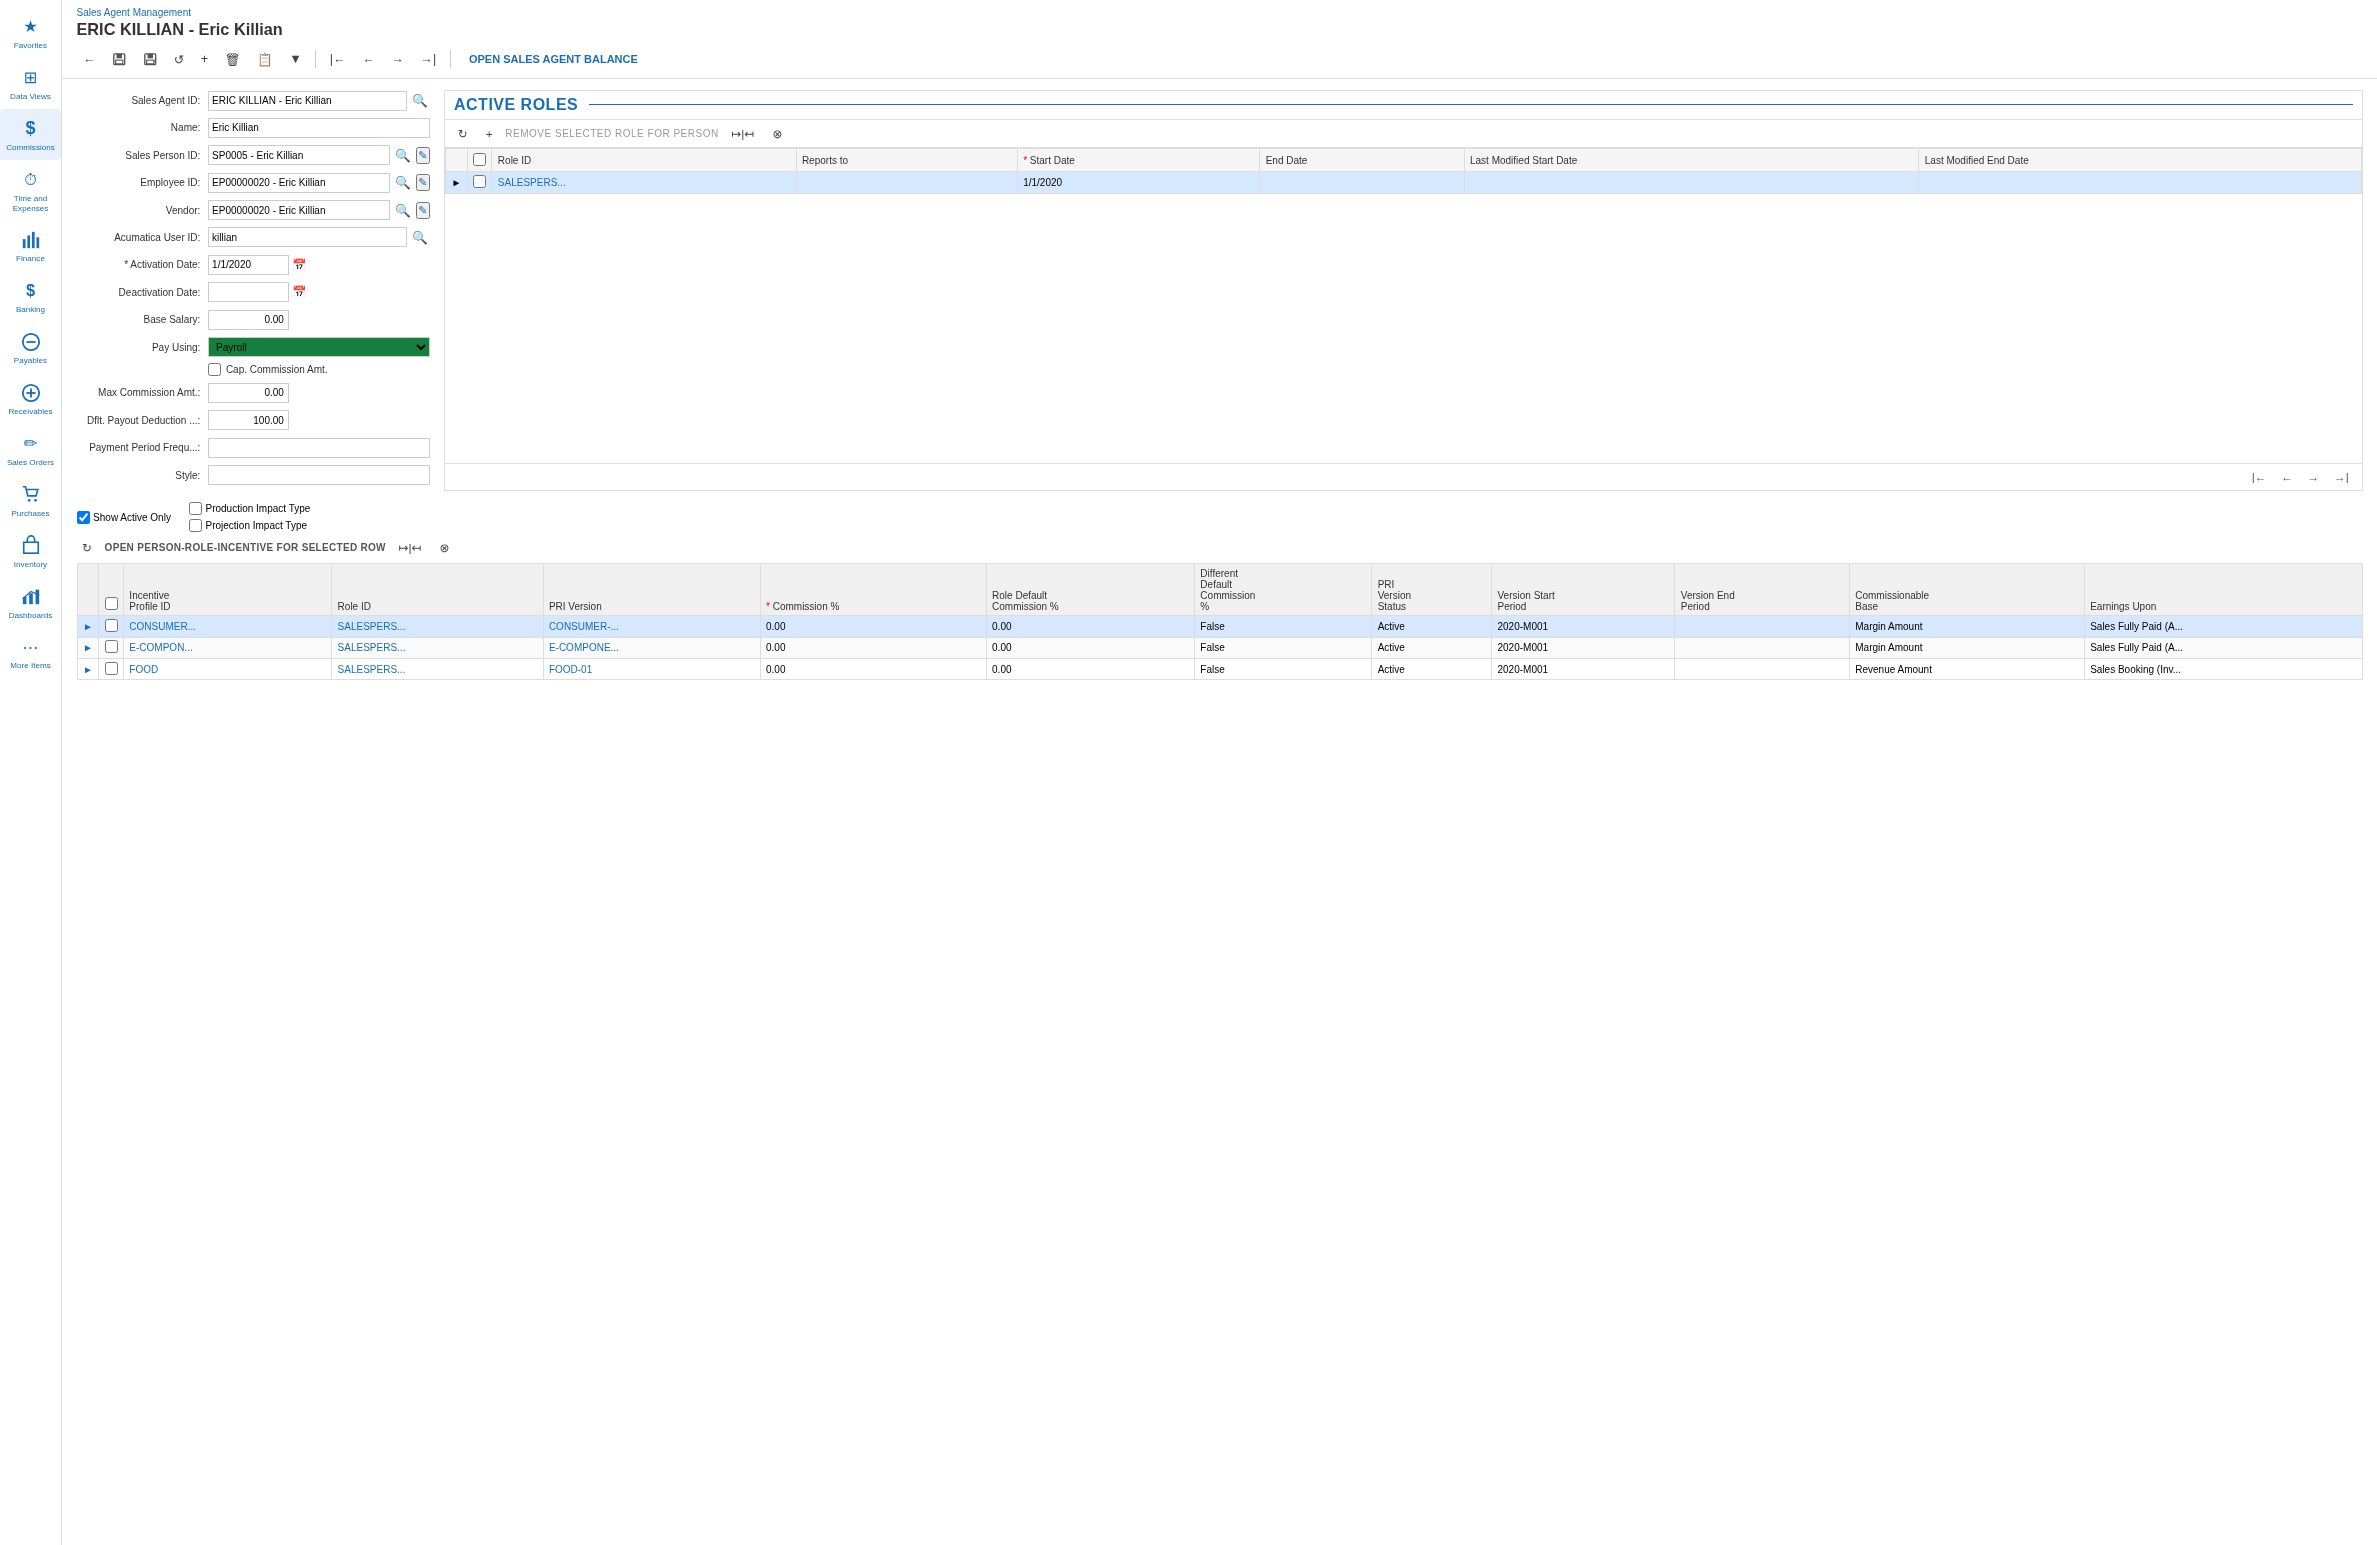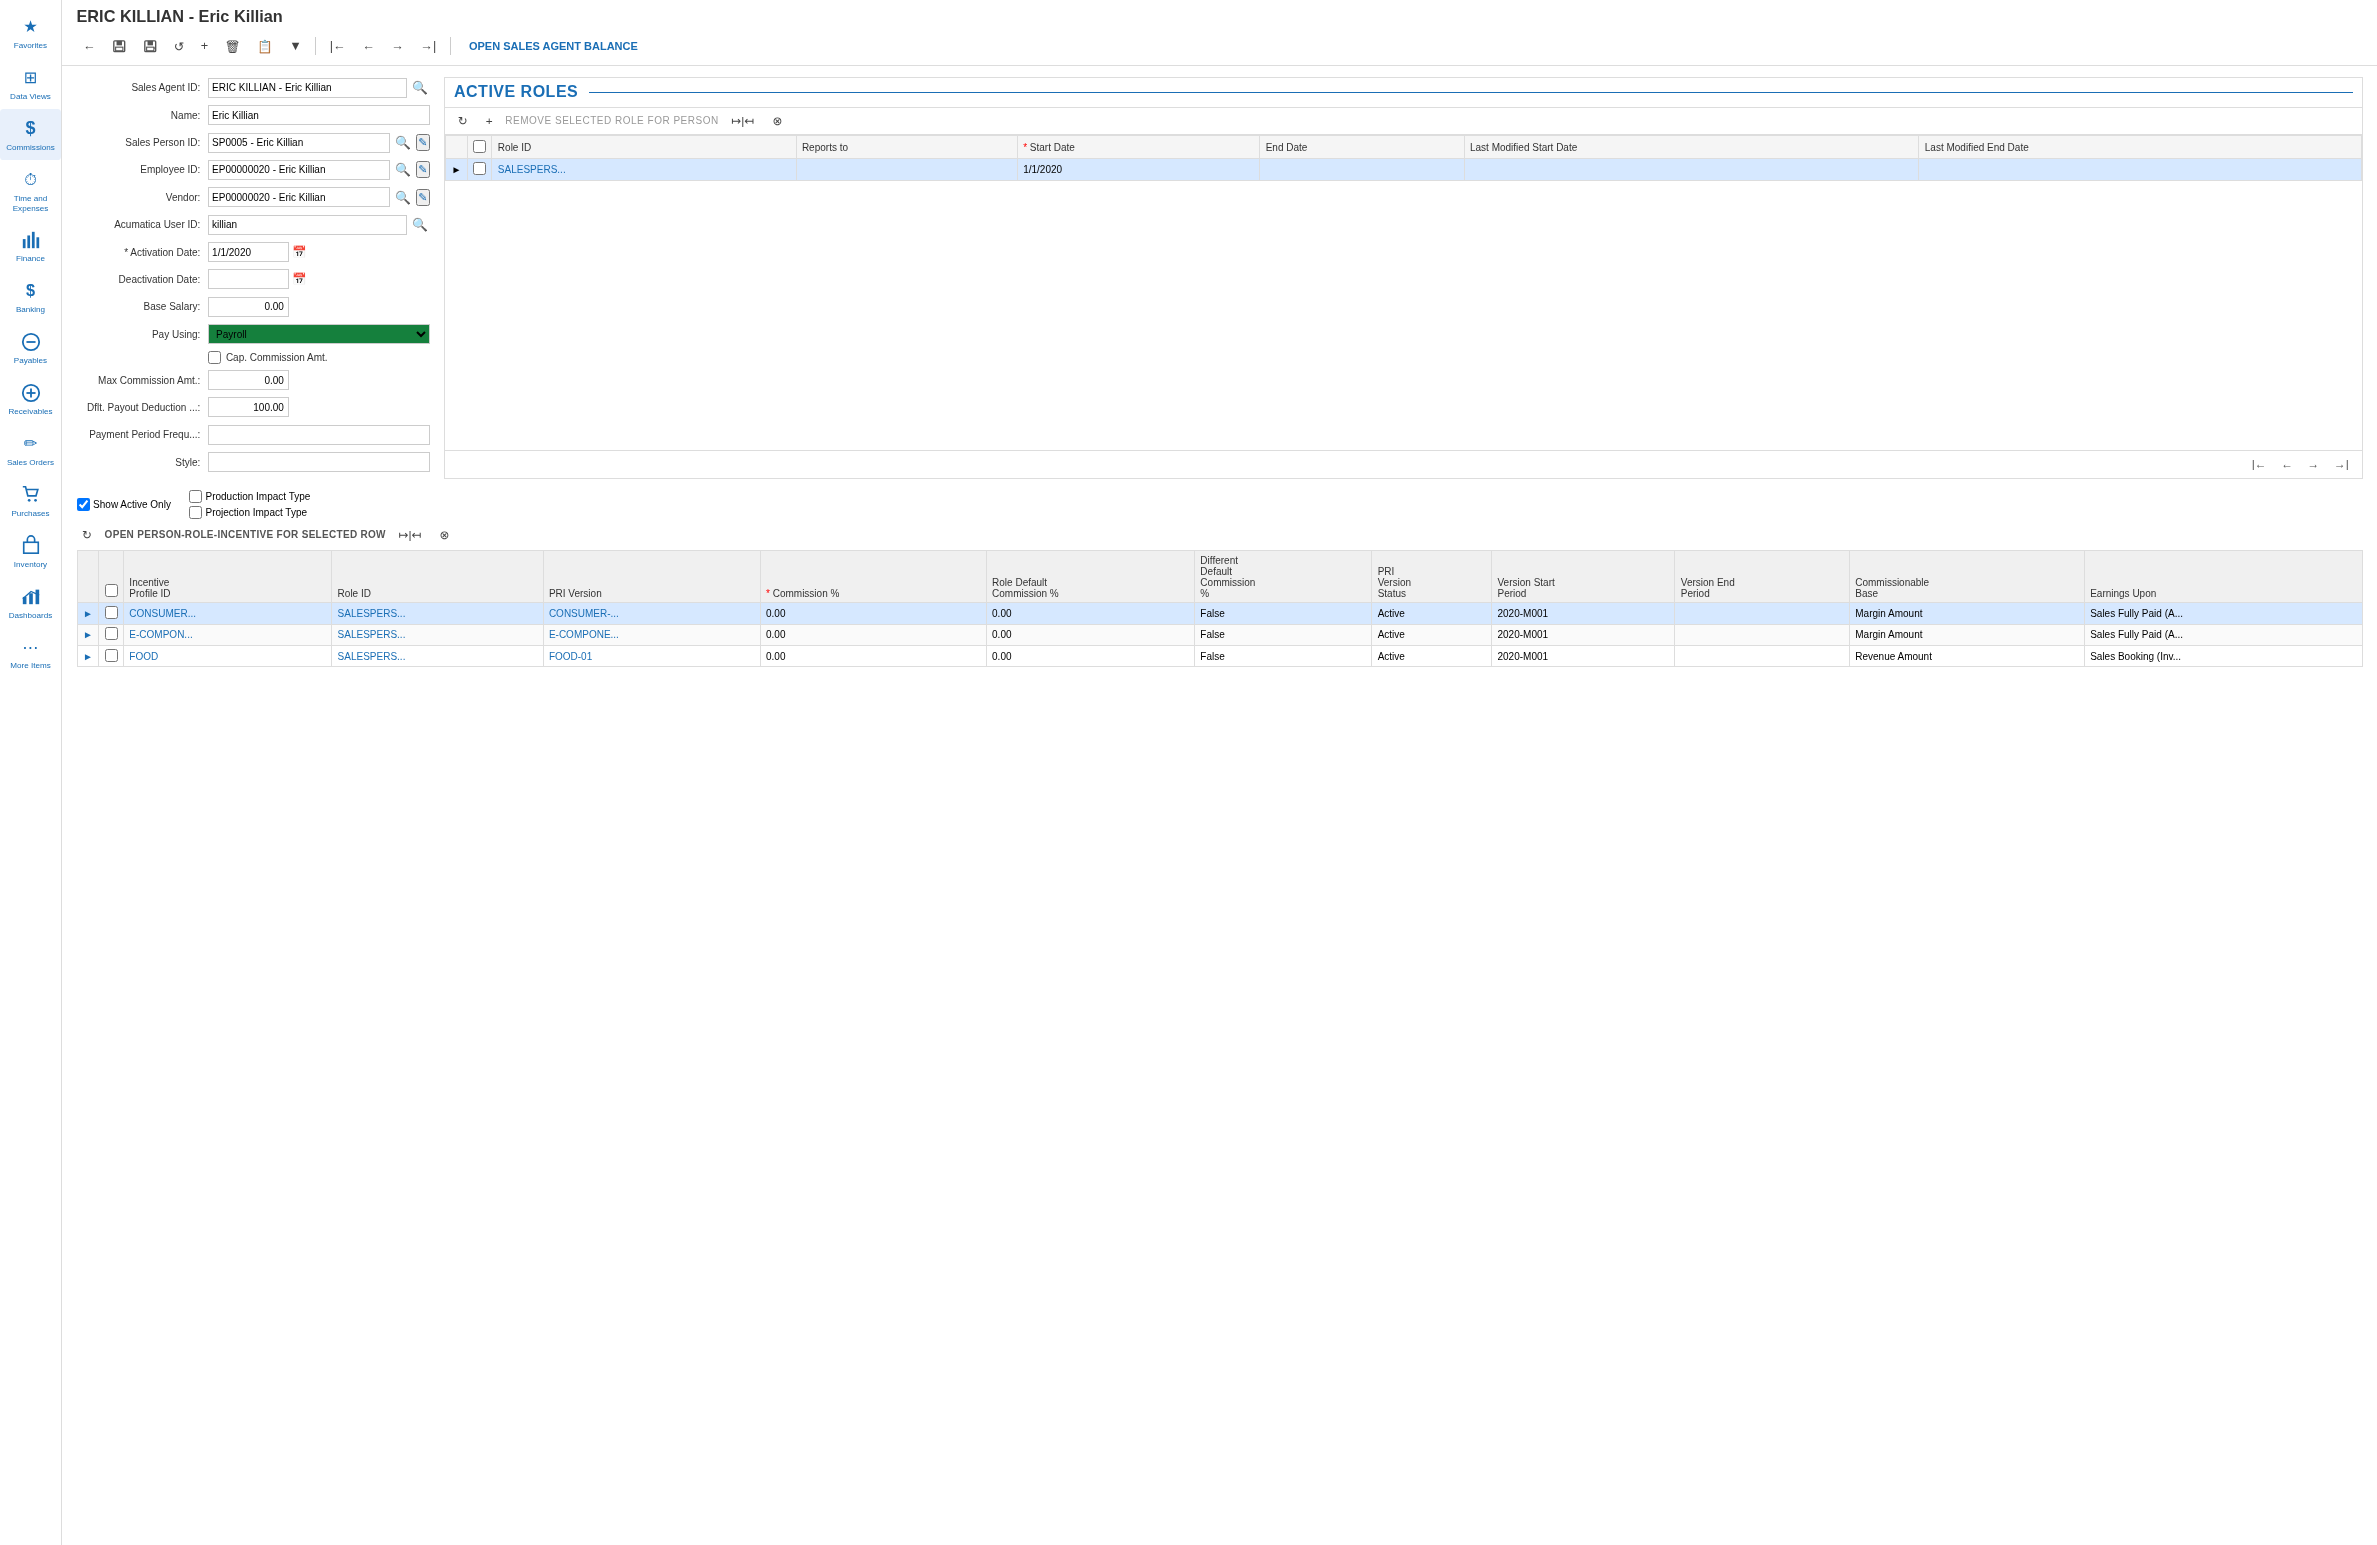--- a/index.html
+++ b/index.html
@@ -465,20 +465,21 @@
   </div>
   <div class="sidebar-item">
     <div class="sidebar-icon">⋯</div>
     <span class="sidebar-label">More Items</span>
   </div>
 </div>
 
 <div class="main">
 
   <div class="header">
+    <div class="header-subtitle">Sales Agent Management</div>
     <div class="header-title">ERIC KILLIAN - Eric Killian</div>
     <div class="toolbar">
       <button class="toolbar-btn">←</button>
       <button class="toolbar-btn">
         <svg width="14.5" height="14.5" viewBox="0 0 16 16">
             <rect x="2" y="2" width="12" height="12" rx="1" fill="none" stroke="#555" stroke-width="1.5"></rect>
             <rect x="5" y="2" width="6" height="5" fill="#555"></rect>
             <rect x="4" y="9" width="8" height="4" fill="none" stroke="#555" stroke-width="1.2"></rect>
           </svg>
       </button>

